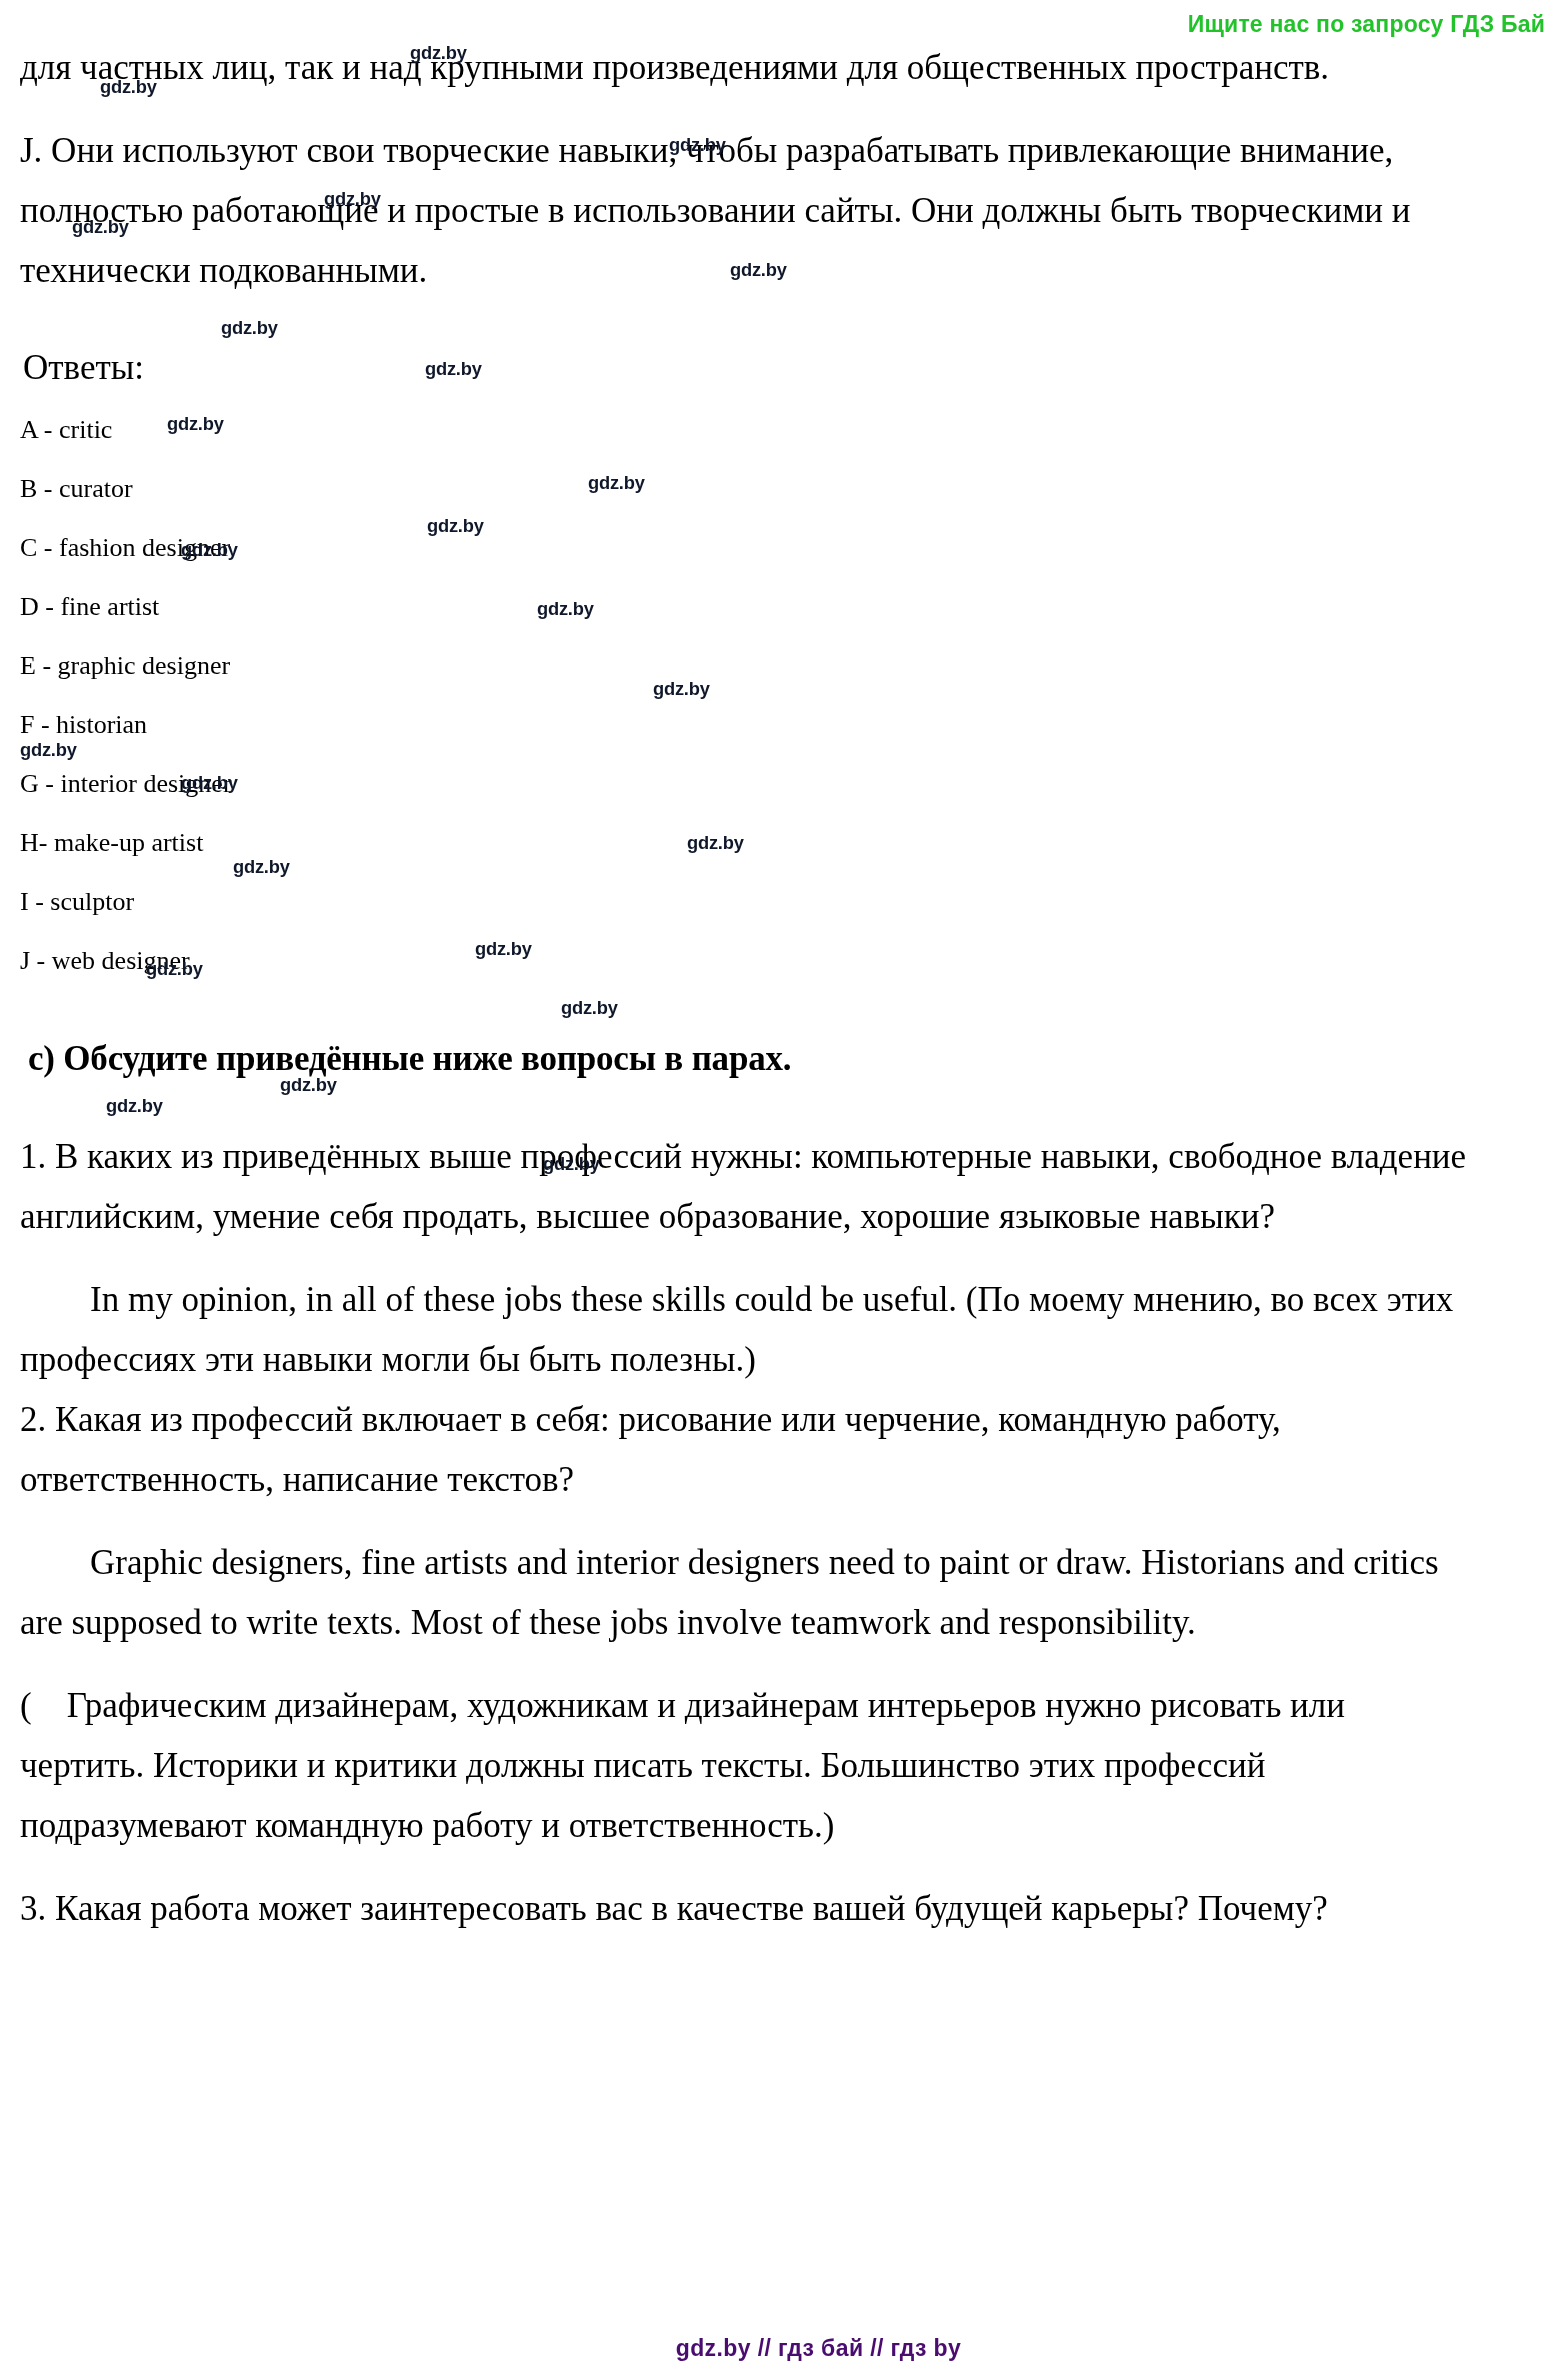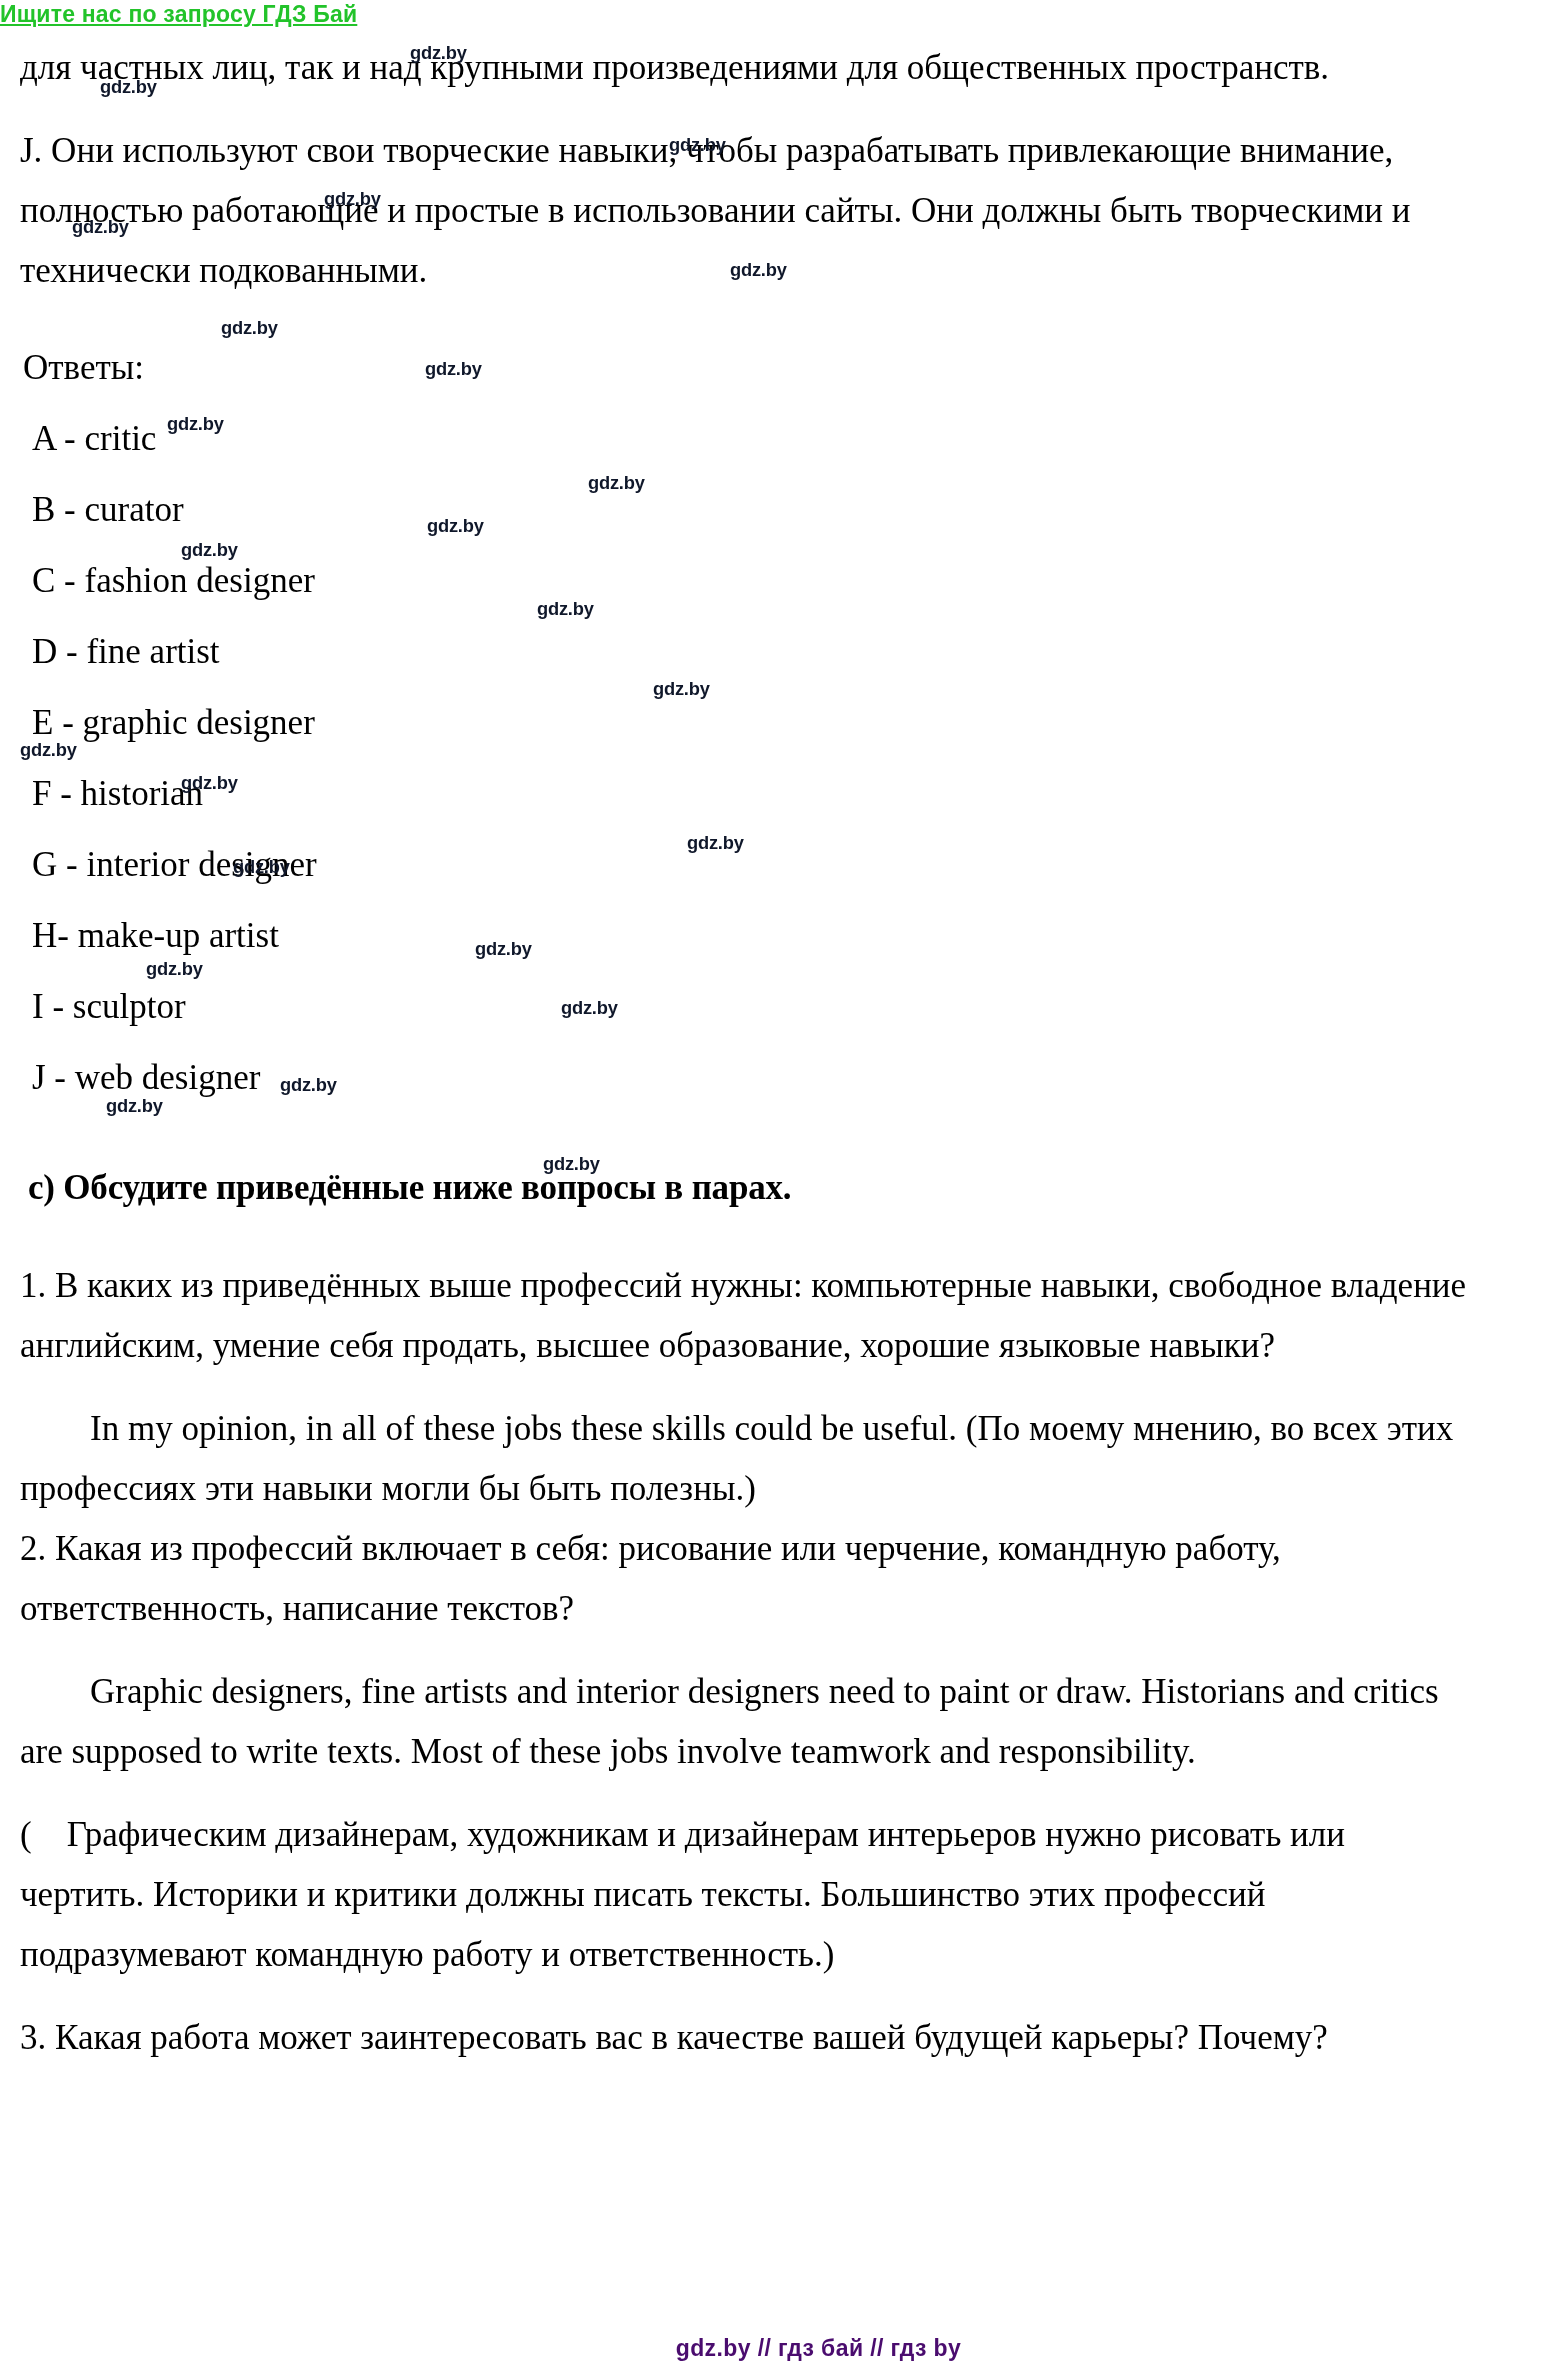--- a/index.html
+++ b/index.html
@@ -15,29 +15,28 @@
     color: #000000;
     overflow: hidden;
   }
 
   
   #site-banner {
     position: absolute;
     top: 0;
     left: 0;
     width: 1545px;
-    text-align: left;
+    text-align: right;
     font-family: "Liberation Sans", sans-serif;
     font-weight: bold;
     font-size: 23px;
     color: #22c32a;
     letter-spacing: 0.2px;
     line-height: 26px;
-    padding-top: 1px;
-    text-decoration: underline;
+    padding-top: 11px;
   }
 
   
   #content {
     position: absolute;
     left: 20px;
     top: 38px;
     width: 1453px;
   }
 
@@ -51,23 +50,23 @@
   .spacer-sm { height: 23px; }
   .spacer-md { height: 34px; }
 
   .answers-head {
     font-size: 35px;
     line-height: 59px;
     margin: 3px;
   }
 
   .answer-line {
-    font-size: 35px;
+    font-size: 26px;
     line-height: 59px;
-    margin: 12px;
+    margin: 0;
     white-space: pre;
   }
 
   .section-head {
     font-size: 35px;
     line-height: 53px;
     font-weight: bold;
     margin: 8px;
     letter-spacing: -0.2px;
   }

